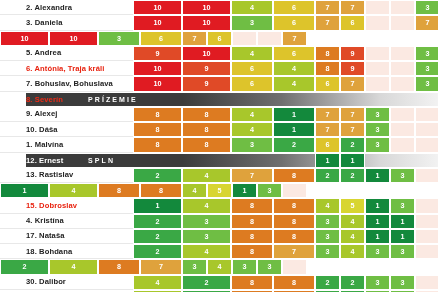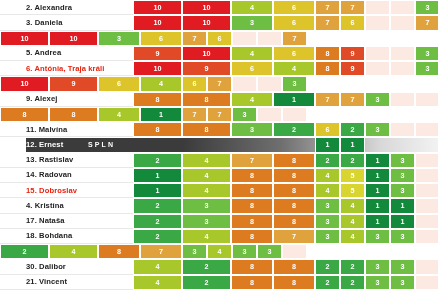--- a/index.html
+++ b/index.html
@@ -156,61 +156,79 @@
         <div class="cell w-mid" style="background: rgb(221, 196, 43);">6</div>
         <div class="cell w-mid" style="background: rgb(168, 199, 43);">4</div>
         <div class="cell w-nar" style="background: rgb(221, 123, 33);">8</div>
         <div class="cell w-nar" style="background: rgb(224, 74, 39);">9</div>
         <div class="cell w-nar empty" style="background: rgb(251, 233, 226);"></div>
         <div class="cell w-nar empty" style="background: rgb(251, 233, 226);"></div>
         <div class="cell w-nar" style="background: rgb(111, 190, 68);">3</div>
       </div>
     </div>
     <div class="row">
+      <div class="namecell">7. Bohuslav, Bohuslava</div>
       <div class="cells">
         <div class="cell w-wide" style="background: rgb(224, 27, 34);">10</div>
         <div class="cell w-wide" style="background: rgb(224, 74, 39);">9</div>
         <div class="cell w-mid" style="background: rgb(221, 196, 43);">6</div>
         <div class="cell w-mid" style="background: rgb(168, 199, 43);">4</div>
         <div class="cell w-nar" style="background: rgb(221, 196, 43);">6</div>
         <div class="cell w-nar" style="background: rgb(223, 162, 60);">7</div>
         <div class="cell w-nar empty" style="background: rgb(251, 233, 226);"></div>
         <div class="cell w-nar empty" style="background: rgb(251, 233, 226);"></div>
         <div class="cell w-nar" style="background: rgb(111, 190, 68);">3</div>
       </div>
     </div>
+    <div class="row band">
+      <div class="bandbg"></div>
+      <div class="namecell red">8. Severín</div>
+      <div class="bandlabel">PRÍZEMIE</div>
+      <div class="cells">
+        <div class="cell w-wide empty" style="background: rgb(251, 233, 226);"></div>
+        <div class="cell w-wide empty" style="background: rgb(251, 233, 226);"></div>
+        <div class="cell w-mid empty" style="background: rgb(251, 233, 226);"></div>
+        <div class="cell w-mid empty" style="background: rgb(251, 233, 226);"></div>
+        <div class="cell w-nar empty" style="background: rgb(251, 233, 226);"></div>
+        <div class="cell w-nar empty" style="background: rgb(251, 233, 226);"></div>
+        <div class="cell w-nar empty" style="background: rgb(251, 233, 226);"></div>
+        <div class="cell w-nar empty" style="background: rgb(251, 233, 226);"></div>
+        <div class="cell w-nar empty" style="background: rgb(251, 233, 226);"></div>
+      </div>
+    </div>
     <div class="row">
       <div class="namecell">9. Alexej</div>
       <div class="cells">
         <div class="cell w-wide" style="background: rgb(221, 123, 33);">8</div>
         <div class="cell w-wide" style="background: rgb(221, 123, 33);">8</div>
         <div class="cell w-mid" style="background: rgb(168, 199, 43);">4</div>
         <div class="cell w-mid" style="background: rgb(19, 137, 60);">1</div>
         <div class="cell w-nar" style="background: rgb(223, 162, 60);">7</div>
         <div class="cell w-nar" style="background: rgb(223, 162, 60);">7</div>
         <div class="cell w-nar" style="background: rgb(111, 190, 68);">3</div>
         <div class="cell w-nar empty" style="background: rgb(251, 233, 226);"></div>
         <div class="cell w-nar empty" style="background: rgb(251, 233, 226);"></div>
       </div>
     </div>
     <div class="row">
+      <div class="namecell">10. Dáša</div>
       <div class="cells">
         <div class="cell w-wide" style="background: rgb(221, 123, 33);">8</div>
         <div class="cell w-wide" style="background: rgb(221, 123, 33);">8</div>
         <div class="cell w-mid" style="background: rgb(168, 199, 43);">4</div>
         <div class="cell w-mid" style="background: rgb(19, 137, 60);">1</div>
         <div class="cell w-nar" style="background: rgb(223, 162, 60);">7</div>
         <div class="cell w-nar" style="background: rgb(223, 162, 60);">7</div>
         <div class="cell w-nar" style="background: rgb(111, 190, 68);">3</div>
         <div class="cell w-nar empty" style="background: rgb(251, 233, 226);"></div>
         <div class="cell w-nar empty" style="background: rgb(251, 233, 226);"></div>
       </div>
     </div>
     <div class="row">
-      <div class="namecell">11. Malvína</div>
+      <div class="namecell">1. Malvína</div>
       <div class="cells">
         <div class="cell w-wide" style="background: rgb(221, 123, 33);">8</div>
         <div class="cell w-wide" style="background: rgb(221, 123, 33);">8</div>
         <div class="cell w-mid" style="background: rgb(111, 190, 68);">3</div>
         <div class="cell w-mid" style="background: rgb(58, 168, 69);">2</div>
         <div class="cell w-nar" style="background: rgb(221, 196, 43);">6</div>
         <div class="cell w-nar" style="background: rgb(58, 168, 69);">2</div>
         <div class="cell w-nar" style="background: rgb(111, 190, 68);">3</div>
         <div class="cell w-nar empty" style="background: rgb(251, 233, 226);"></div>
         <div class="cell w-nar empty" style="background: rgb(251, 233, 226);"></div>
@@ -240,21 +258,20 @@
         <div class="cell w-mid" style="background: rgb(223, 162, 60);">7</div>
         <div class="cell w-mid" style="background: rgb(221, 123, 33);">8</div>
         <div class="cell w-nar" style="background: rgb(58, 168, 69);">2</div>
         <div class="cell w-nar" style="background: rgb(58, 168, 69);">2</div>
         <div class="cell w-nar" style="background: rgb(19, 137, 60);">1</div>
         <div class="cell w-nar" style="background: rgb(111, 190, 68);">3</div>
         <div class="cell w-nar empty" style="background: rgb(251, 233, 226);"></div>
       </div>
     </div>
     <div class="row">
-      <div class="namecell">14. Radovan</div>
       <div class="cells">
         <div class="cell w-wide" style="background: rgb(19, 137, 60);">1</div>
         <div class="cell w-wide" style="background: rgb(168, 199, 43);">4</div>
         <div class="cell w-mid" style="background: rgb(221, 123, 33);">8</div>
         <div class="cell w-mid" style="background: rgb(221, 123, 33);">8</div>
         <div class="cell w-nar" style="background: rgb(168, 199, 43);">4</div>
         <div class="cell w-nar" style="background: rgb(216, 213, 49);">5</div>
         <div class="cell w-nar" style="background: rgb(19, 137, 60);">1</div>
         <div class="cell w-nar" style="background: rgb(111, 190, 68);">3</div>
         <div class="cell w-nar empty" style="background: rgb(251, 233, 226);"></div>

